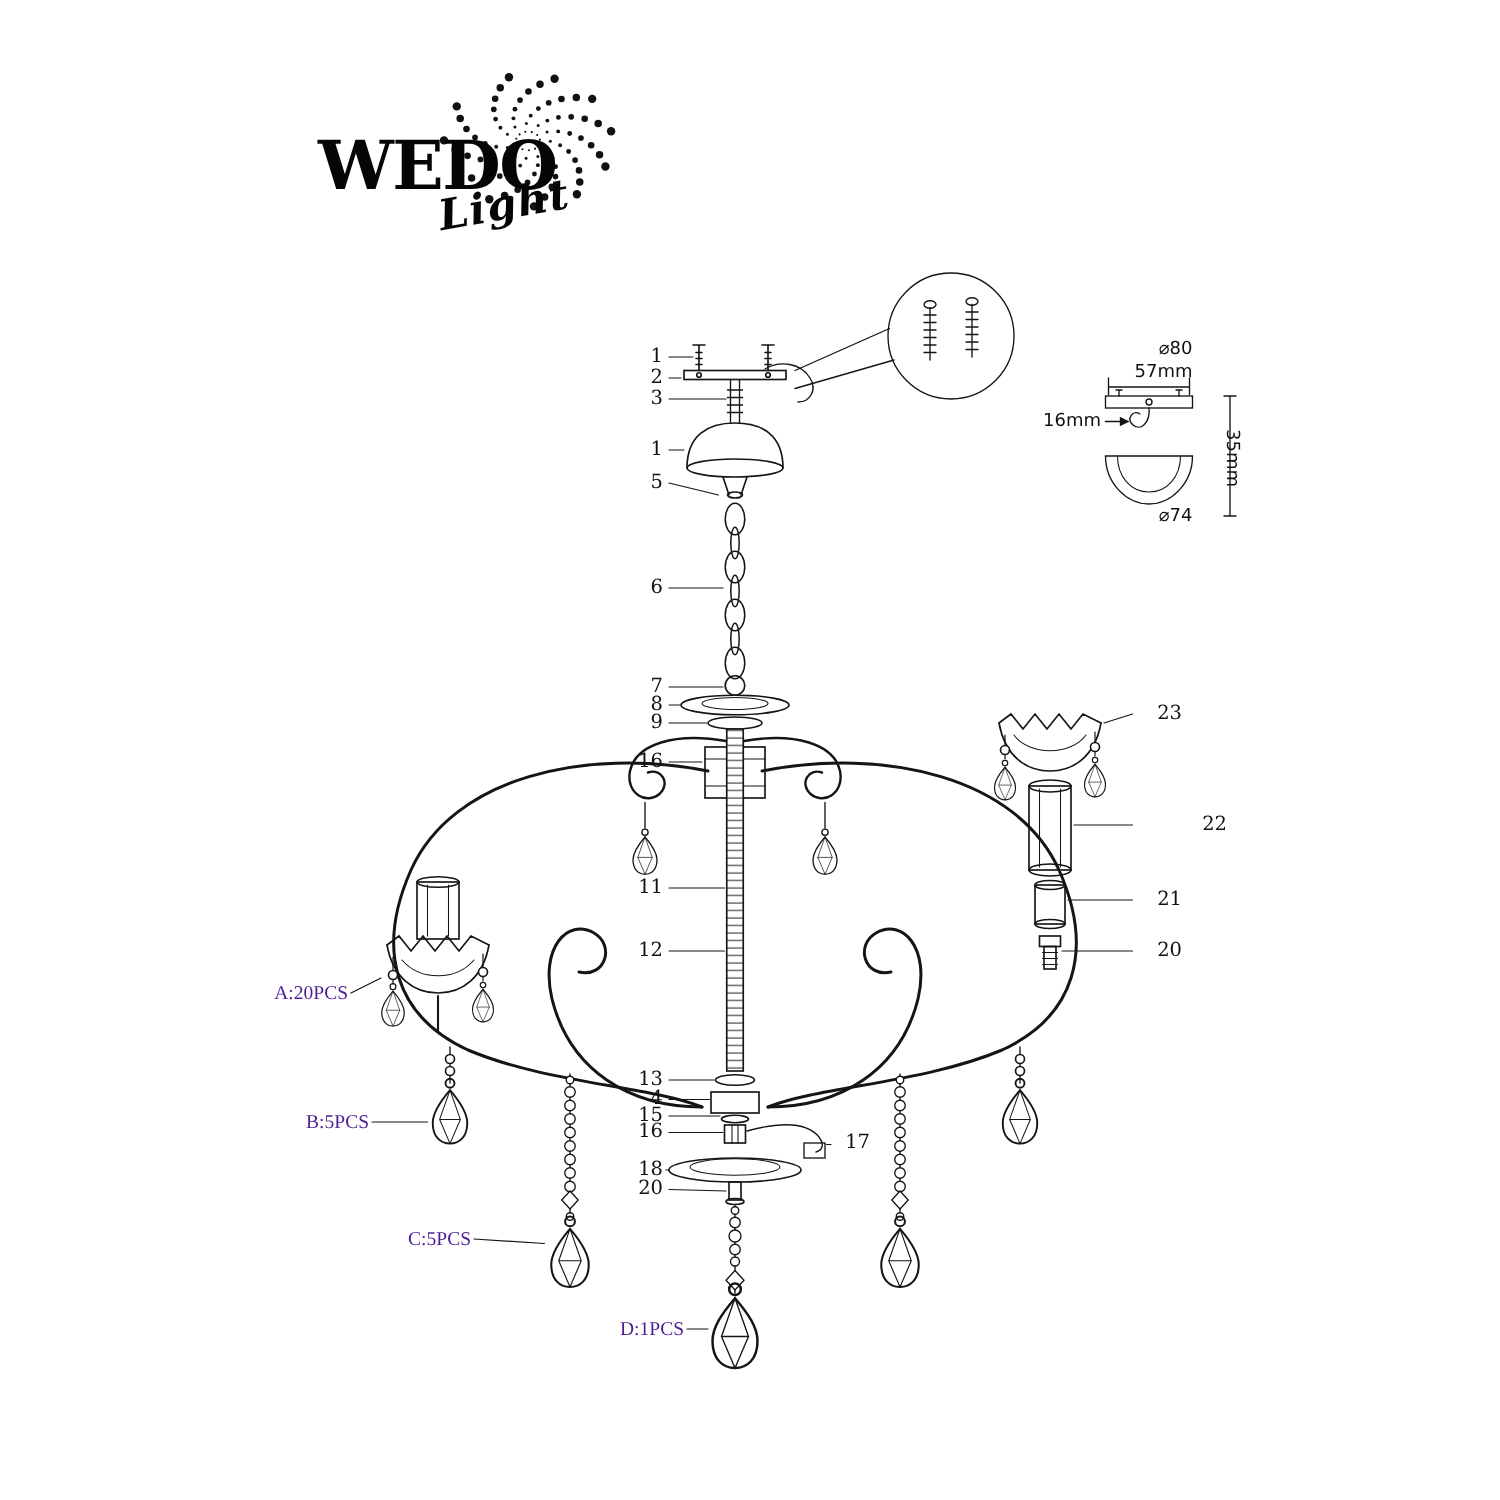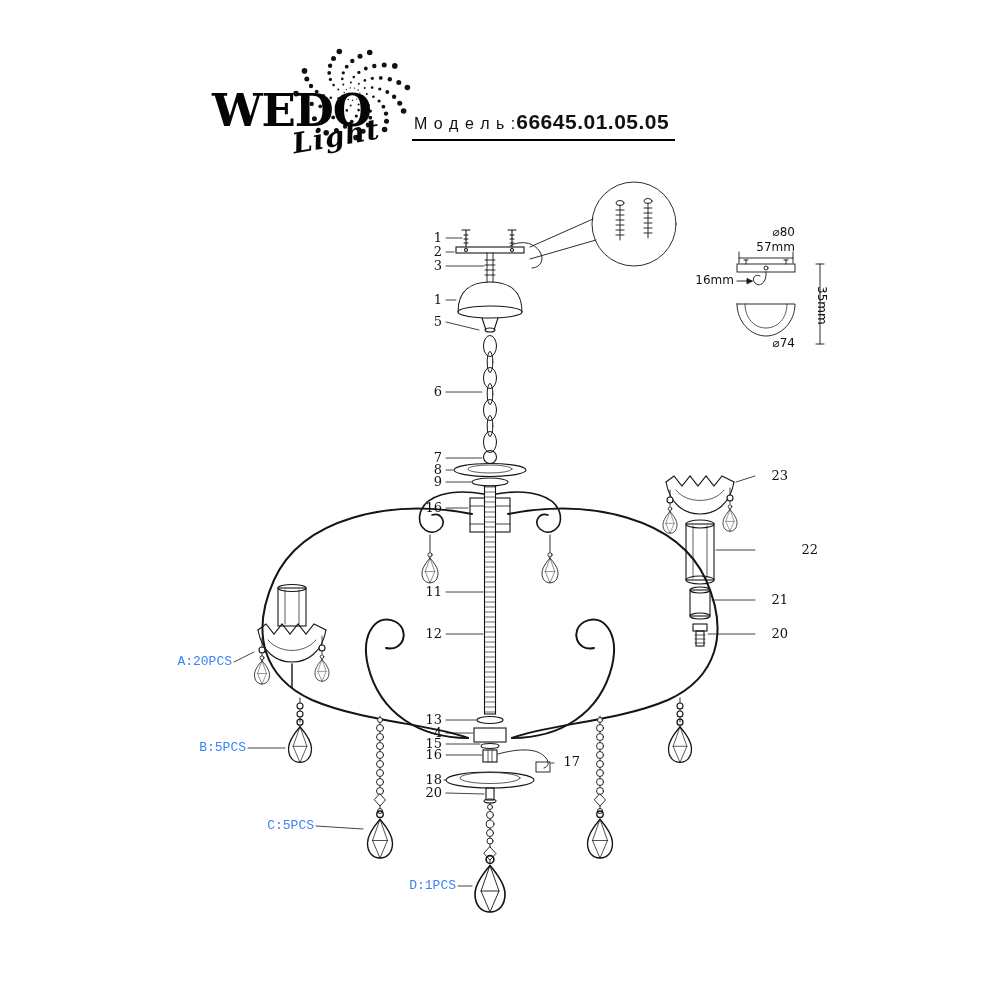--- a/index.html
+++ b/index.html
@@ -2,21 +2,21 @@
 <html><head>
 <meta charset="utf-8">
 <style>
   html,body{margin:0;padding:0;background:#fff;}
   .stage{position:relative;width:1000px;height:1000px;background:#ffffff;overflow:hidden;
          font-family:"DejaVu Serif",serif;color:#111;}
   svg.lineart{position:absolute;left:0;top:0;}
   .co{position:absolute;font-size:13px;font-family:"DejaVu Serif",serif;color:#111;line-height:1;}
   .co.r{text-align:right;width:34px;left:408px;}
   .co.l{text-align:right;}
-  .cnt{position:absolute;font-size:13px;font-family:Liberation Mono, monospace;color:#3b82f6;line-height:1;text-align:right;}
+  .cnt{position:absolute;font-size:13px;font-family:Liberation Serif, serif;color:#4c1d95;line-height:1;text-align:right;}
   .dim{position:absolute;font-size:12px;font-family:"DejaVu Sans",sans-serif;color:#111;line-height:1;}
   .dim.c{text-align:right;}
   .dim.rt{transform:rotate(90deg);transform-origin:left top;white-space:nowrap;}
   .model-line{position:absolute;left:412px;top:110px;display:flex;align-items:baseline;
               border-bottom:2px solid #000;padding:0 6px 5px 2px;}
   .model-label{font-family:"Liberation Sans",sans-serif;font-size:16px;font-weight:500;letter-spacing:1px;white-space:pre;}
   .model-number{font-family:"Liberation Sans",sans-serif;font-size:21px;font-weight:700;letter-spacing:.5px;}
   .logo-wedo{position:absolute;left:212px;top:84px;font-family:"DejaVu Serif",serif;font-weight:bold;
              font-size:45px;letter-spacing:-1px;color:#050505;}
   .logo-light{position:absolute;left:292px;top:120px;font-family:"DejaVu Serif",serif;font-style:italic;
@@ -337,24 +337,20 @@
         <path d="M248,748 H285"></path>
         <path d="M316,826 L363,829"></path>
         <path d="M458,886 H472"></path>
       </g>
     </g>
   </svg>
 
   <div class="logo-wedo">WEDO</div>
   <div class="logo-light">Light</div>
 
-  <div class="model-line">
-    <span class="model-label">М о д е л ь :</span>
-    <span class="model-number">66645.01.05.05</span>
-  </div>
 
   <span class="co r" style="top:231px">1</span>
   <span class="co r" style="top:245px">2</span>
   <span class="co r" style="top:259px">3</span>
   <span class="co r" style="top:293px">1</span>
   <span class="co r" style="top:315px">5</span>
   <span class="co r" style="top:385px">6</span>
   <span class="co r" style="top:451px">7</span>
   <span class="co r" style="top:463px">8</span>
   <span class="co r" style="top:475px">9</span>

